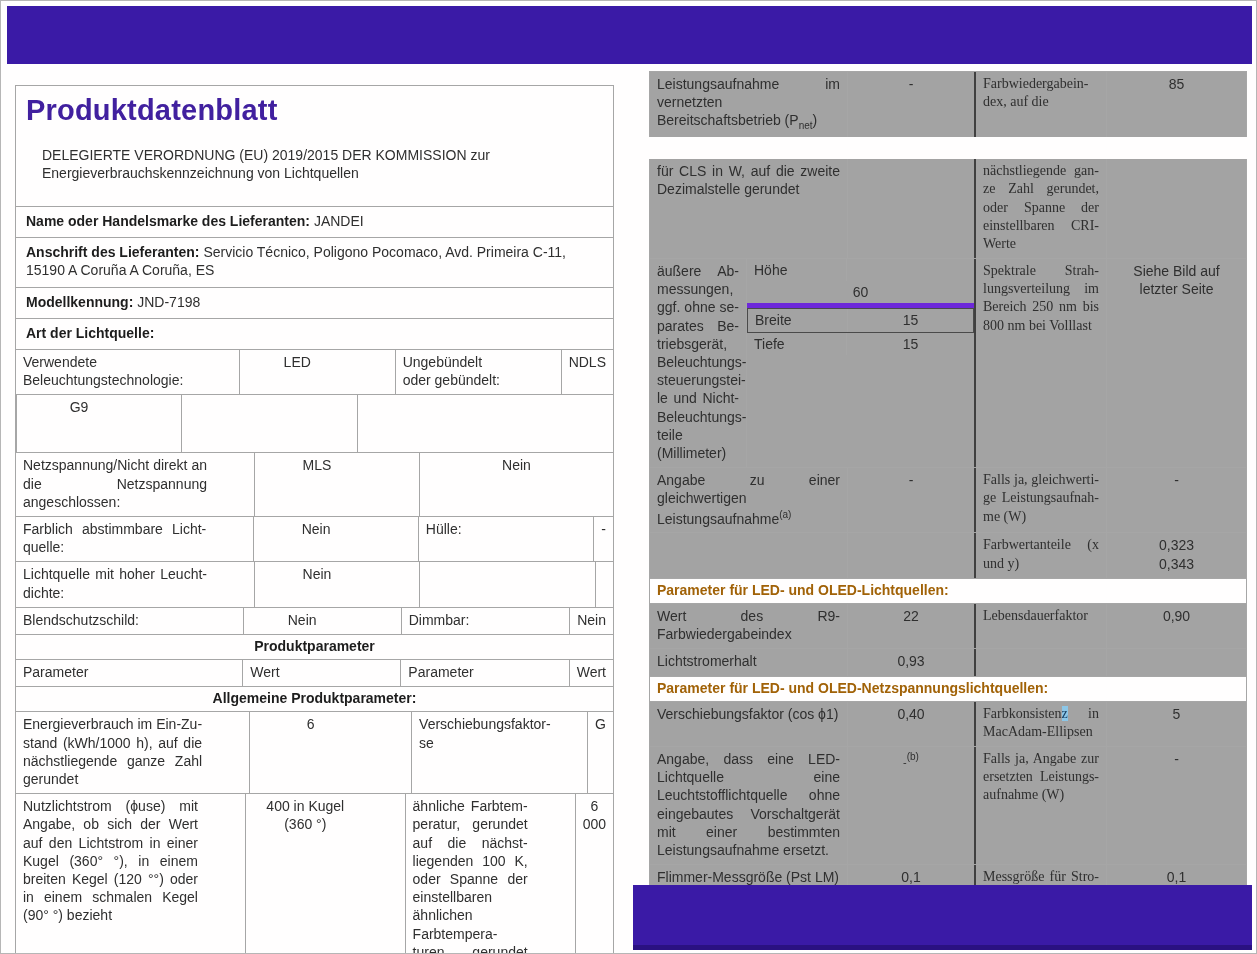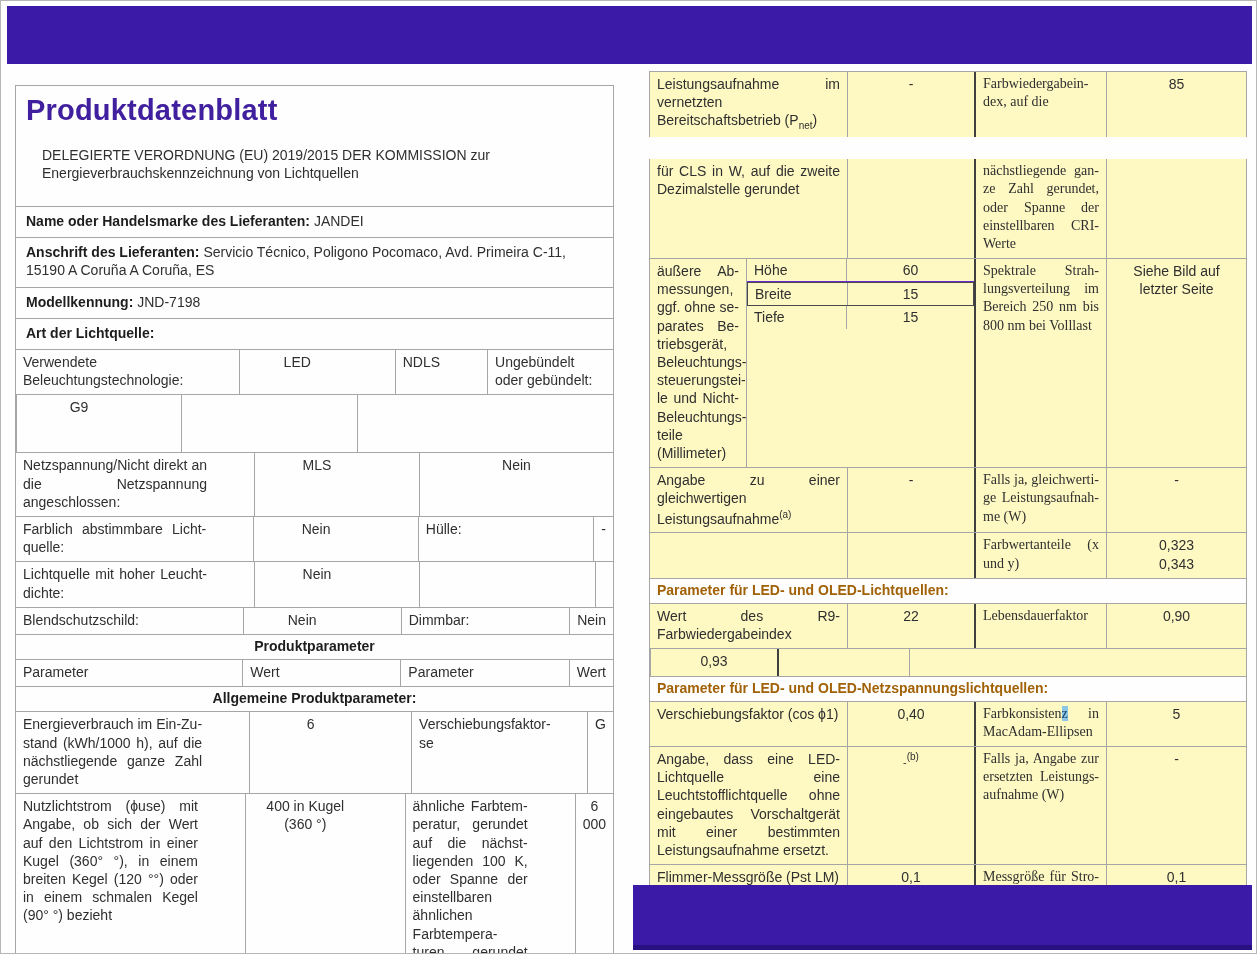--- a/index.html
+++ b/index.html
@@ -26,36 +26,36 @@
   .c1{width:198px;text-align:justify;}
   .c2{width:125px;border-left:1px solid #a6a6a6;text-align:center;}
   .c3{width:136px;border-left:1px solid #a6a6a6;text-align:justify;}
   .c4{flex:1;border-left:1px solid #a6a6a6;text-align:center;}
   .section{border-top:1px solid #a6a6a6;text-align:center;font-weight:bold;color:#1d1d1d;padding:2px 8px 4px;}
   .pre{white-space:pre-line;}
 
   
   .rpage{position:absolute;left:648px;top:70px;width:598px;box-sizing:border-box;}
   .rrow{display:flex;align-items:stretch;box-sizing:border-box;
-        border:1px solid #a6a6a6;border-bottom:none;background:#fef9c3;}
+        border:1px solid #a6a6a6;border-bottom:none;background:#a3a3a3;}
   .rrow.noline{border-top:none;}
   .rrow.last{border-bottom:1px solid #a6a6a6;}
   .gap{height:22px;}
   .rc1{width:197px;text-align:justify;}
   .rc2{width:127px;border-left:1px solid #a6a6a6;text-align:center;}
   .rc3{width:132px;border-left:2px solid #404040;text-align:justify;font-family:Liberation Serif, serif;}
   .rc4{flex:1;border-left:1px solid #a6a6a6;text-align:center;}
   .rsection{border:1px solid #a6a6a6;border-bottom:none;font-weight:bold;color:#a16207;
             padding:2px 7px 4px;background:#fffefe;}
 
   
   .dimlabel{width:97px;border-right:1px solid #a6a6a6;text-align:justify;}
   .dimwrap{width:227px;box-sizing:border-box;display:flex;flex-direction:column;}
   .dimrow{display:flex;box-sizing:border-box;}
-  .dimrow.u{border-bottom:1px solid #6d28d9;}
+  .dimrow.u{border-bottom:5px solid #6d28d9;flex-direction:column;}
   .dimrow.hl{border:1px solid #4a4a4a;}
   .dimname{width:100px;padding:2px 7px;box-sizing:border-box;border-right:1px solid #a6a6a6;}
   .dimval{flex:1;text-align:center;padding:2px 4px;}
 
   .zhl{background:#8cc7e8;color:#173f63;}
   sub,sup{font-size:10px;}
 </style>
 </head>
 <body>
 
@@ -86,22 +86,22 @@
       <span>JND-7198</span>
     </div>
 
     <div class="irow">
       <span class="lbl">Art der Lichtquelle:</span>
     </div>
 
     <div class="trow" style="min-height:40px">
       <div class="c c1">Verwendete Beleuchtungstech­nologie:</div>
       <div class="c c2">LED</div>
+      <div class="c c3">Ungebündelt oder gebündelt:</div>
       <div class="c c4">NDLS</div>
-      <div class="c c3">Ungebündelt oder gebündelt:</div>
     </div>
 
     <div class="trow" style="min-height:58px">
       <div class="c c2">G9</div>
       <div class="c c3"></div>
       <div class="c c4"></div>
     </div>
 
     <div class="trow" style="min-height:56px">
       <div class="c c1">Netzspannung/Nicht direkt an die Netzspannung angeschlos­sen:</div>
@@ -213,20 +213,21 @@
     <div class="rsection">Parameter für LED- und OLED-Lichtquellen:</div>
 
     <div class="rrow" style="min-height:40px">
       <div class="c rc1">Wert des R9-Farbwiedergabein­dex</div>
       <div class="c rc2">22</div>
       <div class="c rc3">Lebensdauerfaktor</div>
       <div class="c rc4">0,90</div>
     </div>
 
     <div class="rrow" style="min-height:21px">
+      <div class="c rc1">Lichtstromerhalt</div>
       <div class="c rc2">0,93</div>
       <div class="c rc3"></div>
       <div class="c rc4"></div>
     </div>
 
     <div class="rsection">Parameter für LED- und OLED-Netzspannungslichtquellen:</div>
 
     <div class="rrow" style="min-height:38px">
       <div class="c rc1">Verschiebungsfaktor (cos ϕ1)</div>
       <div class="c rc2">0,40</div>

